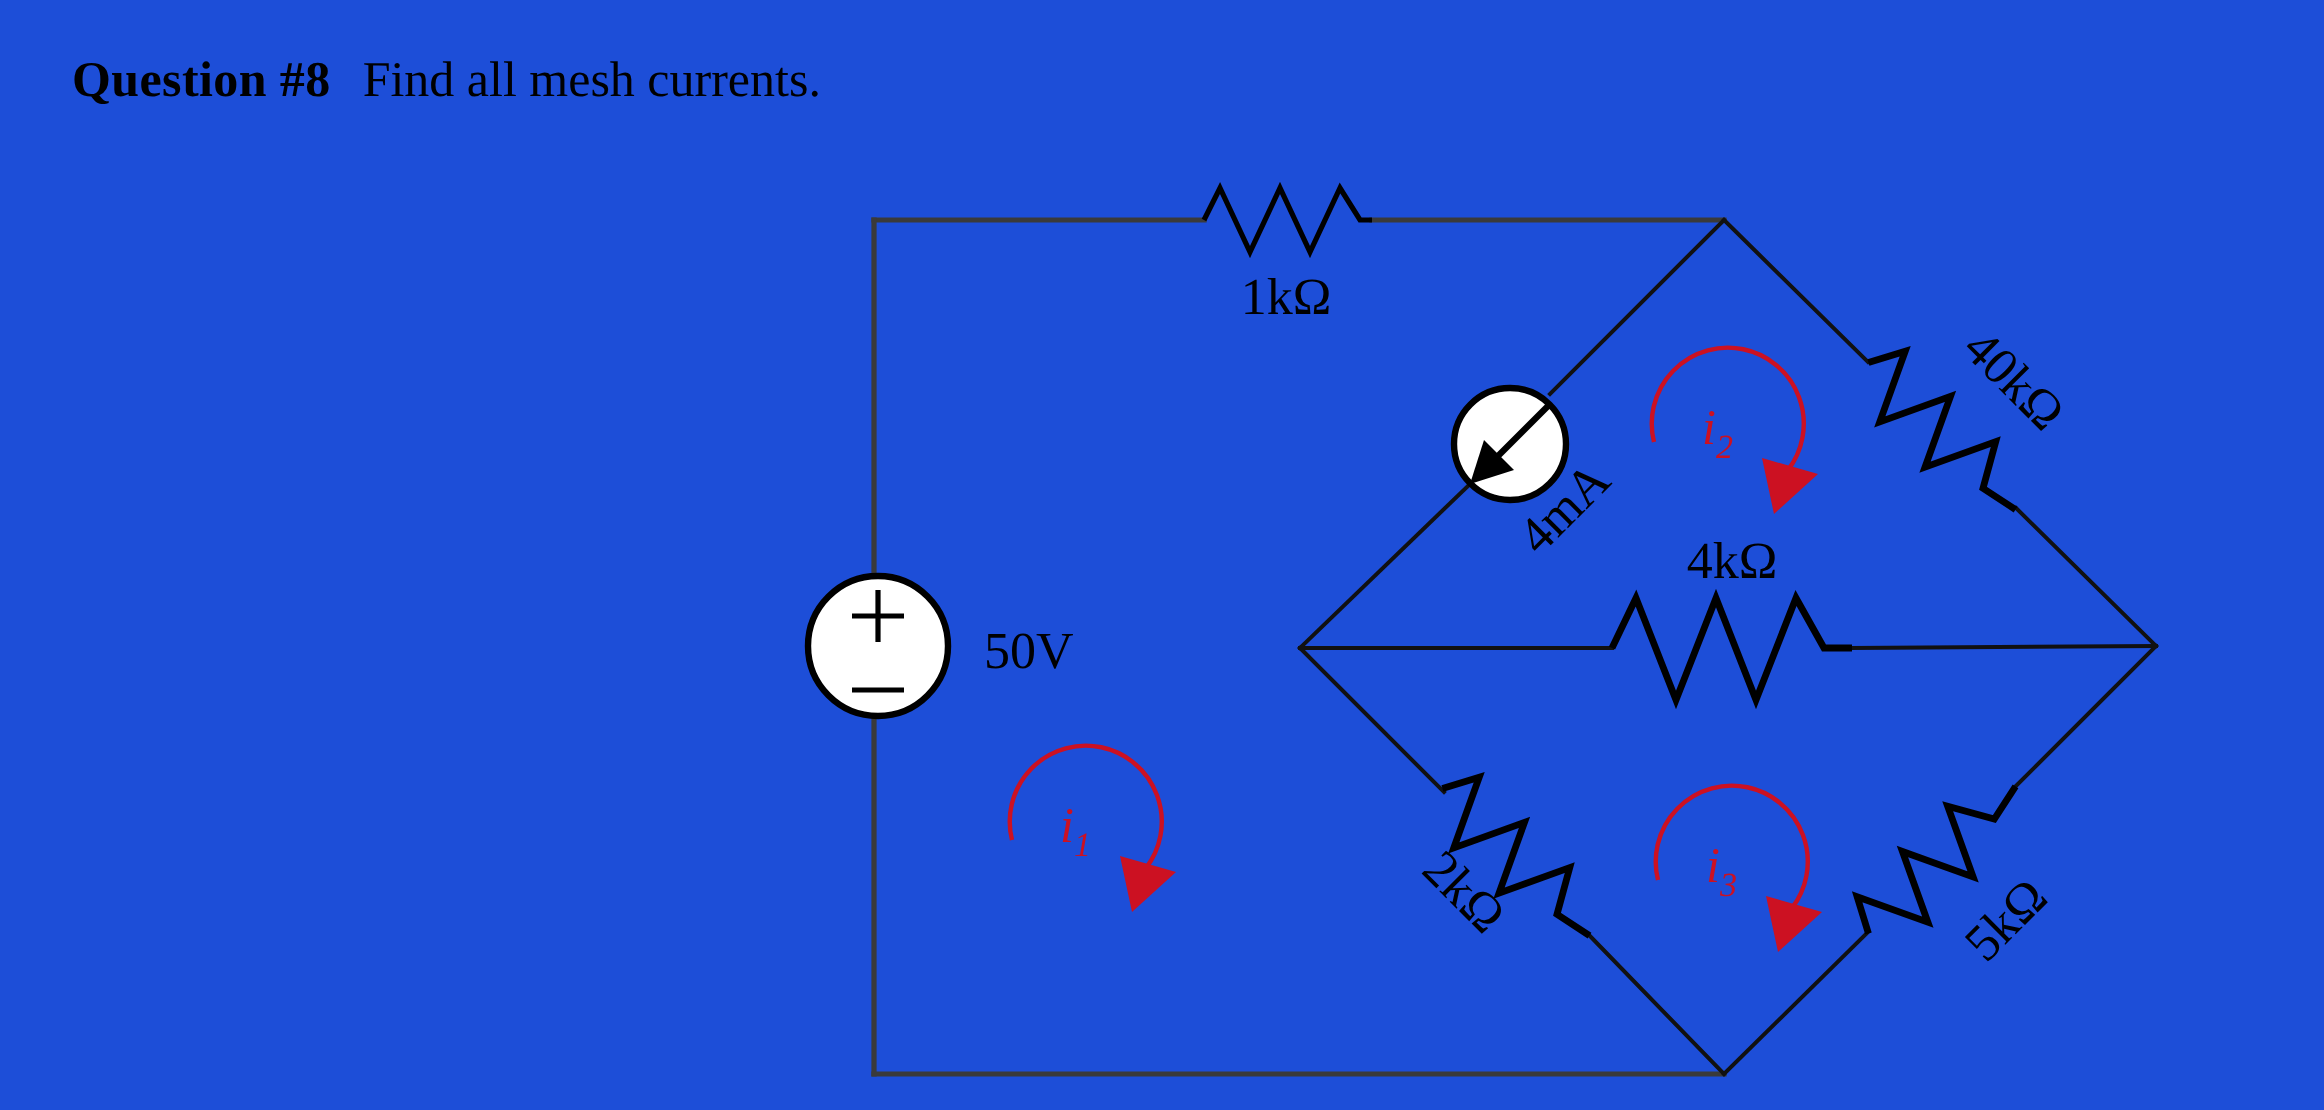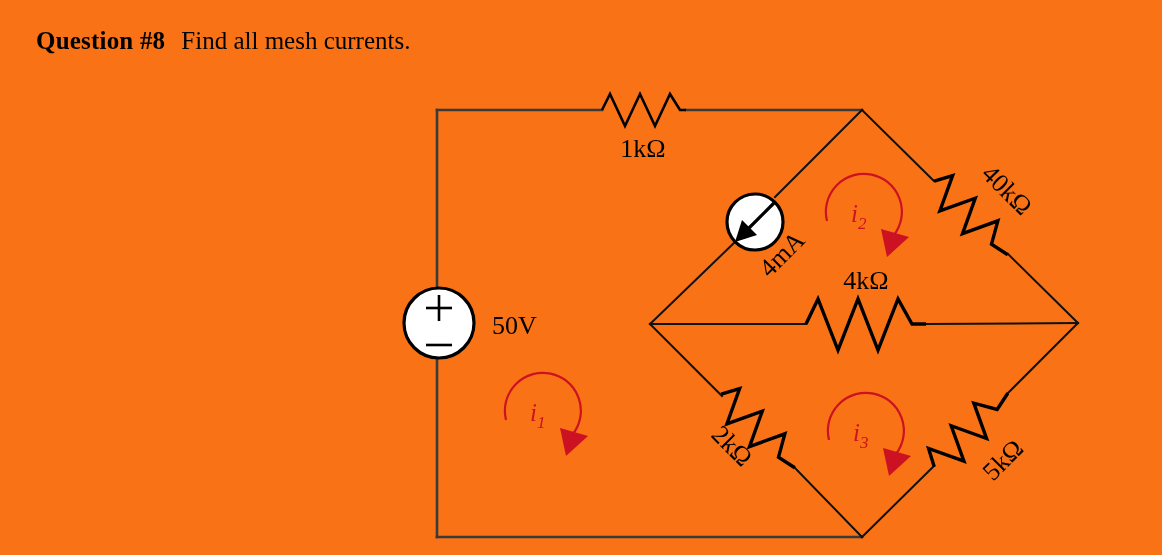--- a/index.html
+++ b/index.html
@@ -14,21 +14,21 @@
     position: relative;
     overflow: hidden;
     font-family: "Liberation Serif", "DejaVu Serif", serif;
     color: #000000;
   }
   #page {
     position: absolute;
     left: 0; top: 0;
     width: 1162px;
     height: 555px;
-    background: #f97316;
+    background: #1d4ed8;
   }
   .header {
     position: absolute;
     left: 36px;
     top: 26px;
     font-size: 25px;
     line-height: 30px;
     white-space: nowrap;
   }
   .header .q-label {

